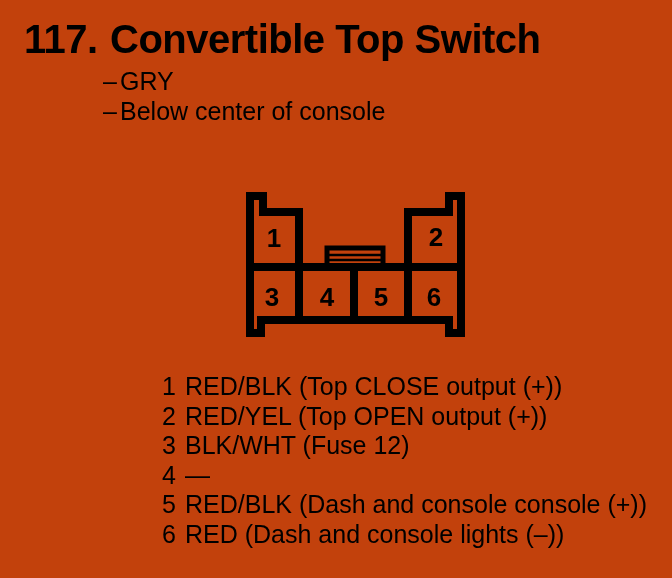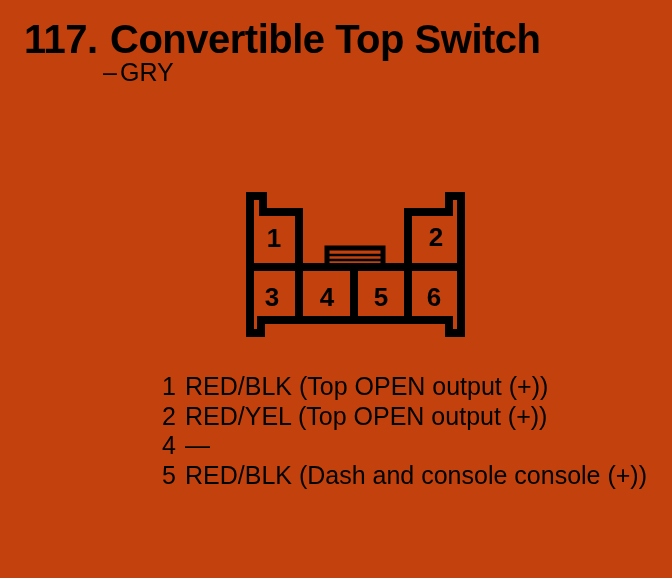--- a/index.html
+++ b/index.html
@@ -11,21 +11,21 @@
     font-family:"Liberation Sans", sans-serif;
     overflow:hidden;
   }
   .heading{
     position:absolute;top:19px;left:24px;
     font-size:40px;font-weight:700;line-height:1;
     letter-spacing:-0.5px;white-space:nowrap;
   }
   .heading .num{display:inline-block;width:86px;}
   .notes{
-    position:absolute;left:103px;top:58px;
+    position:absolute;left:103px;top:67px;
     font-size:25px;line-height:29.5px;white-space:nowrap;
   }
   .note .dash{display:inline-block;width:17px;}
   .connector-svg{position:absolute;left:0;top:0;}
   .pinlabel{
     font-family:"Liberation Sans", sans-serif;
     font-size:26px;font-weight:700;
     text-anchor:middle;fill:#000000;
   }
   .pinout{
@@ -39,20 +39,21 @@
 <body>
 
 <div class="page">
 
   <div class="heading">
     <span class="num">117.</span><span class="title">Convertible Top Switch</span>
   </div>
 
   <div class="notes">
     <div class="note"><span class="dash">–</span><span>GRY</span></div>
+    <div class="note"><span class="dash">–</span><span>Below center of console</span></div>
   </div>
 
   <svg class="connector-svg" width="672" height="578" viewBox="0 0 672 578" aria-hidden="true">
 
     <path d="M250,196 H263 V212 H299 V267 H408 V212 H449 V196 H461 V333 H449 V320 H261 V333 H250 Z" fill="none" stroke="#000000" stroke-width="8"></path>
 
     <path d="M250,267 H461" fill="none" stroke="#000000" stroke-width="8"></path>
 
     <path d="M299,212 V320 M354,267 V320 M408,212 V320" fill="none" stroke="#000000" stroke-width="8"></path>
 
@@ -61,19 +62,21 @@
 
     <text class="pinlabel" x="274" y="247">1</text>
     <text class="pinlabel" x="436" y="246">2</text>
     <text class="pinlabel" x="272" y="306">3</text>
     <text class="pinlabel" x="327" y="306">4</text>
     <text class="pinlabel" x="381" y="306">5</text>
     <text class="pinlabel" x="434" y="306">6</text>
   </svg>
 
   <div class="pinout">
-    <div class="pinrow"><span class="pin-num">1</span><span class="pin-desc">RED/BLK (Top OPEN output (+))</span></div>
+    <div class="pinrow"><span class="pin-num">1</span><span class="pin-desc">RED/BLK (Top CLOSE output (+))</span></div>
     <div class="pinrow"><span class="pin-num">2</span><span class="pin-desc">RED/YEL (Top OPEN output (+))</span></div>
+    <div class="pinrow"><span class="pin-num">3</span><span class="pin-desc">BLK/WHT (Fuse 12)</span></div>
     <div class="pinrow"><span class="pin-num">4</span><span class="pin-desc">—</span></div>
     <div class="pinrow"><span class="pin-num">5</span><span class="pin-desc">RED/BLK (Dash and console console (+))</span></div>
+    <div class="pinrow"><span class="pin-num">6</span><span class="pin-desc">RED (Dash and console lights (–))</span></div>
   </div>
 
 </div>
 
 </body></html>

